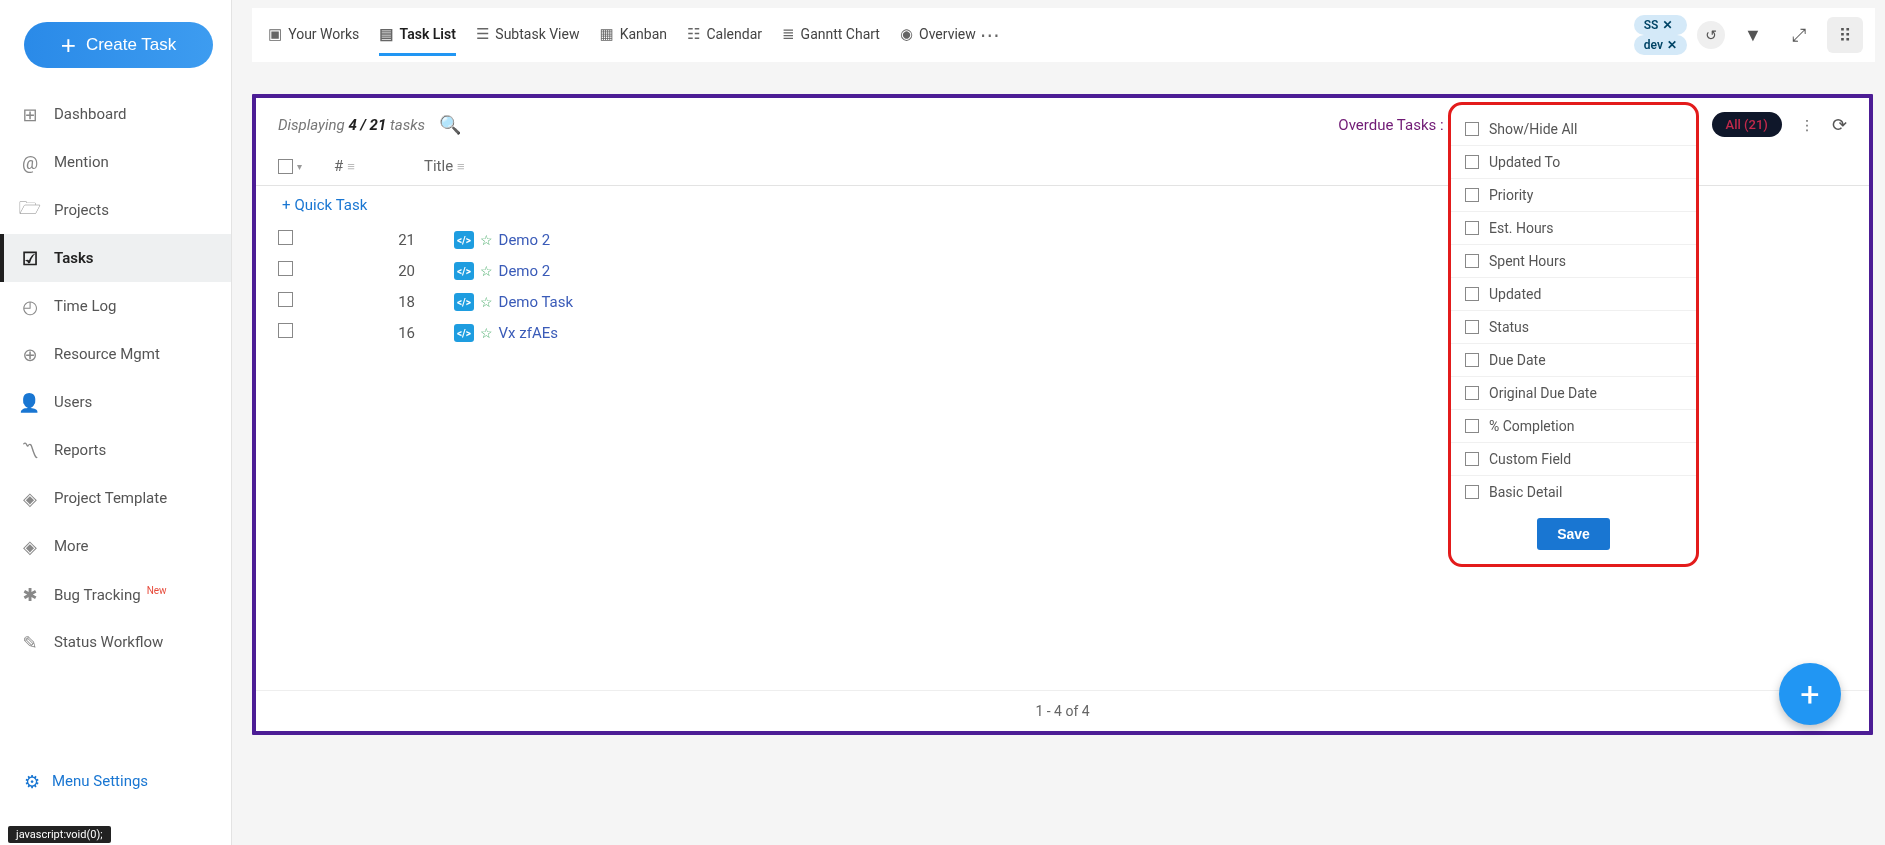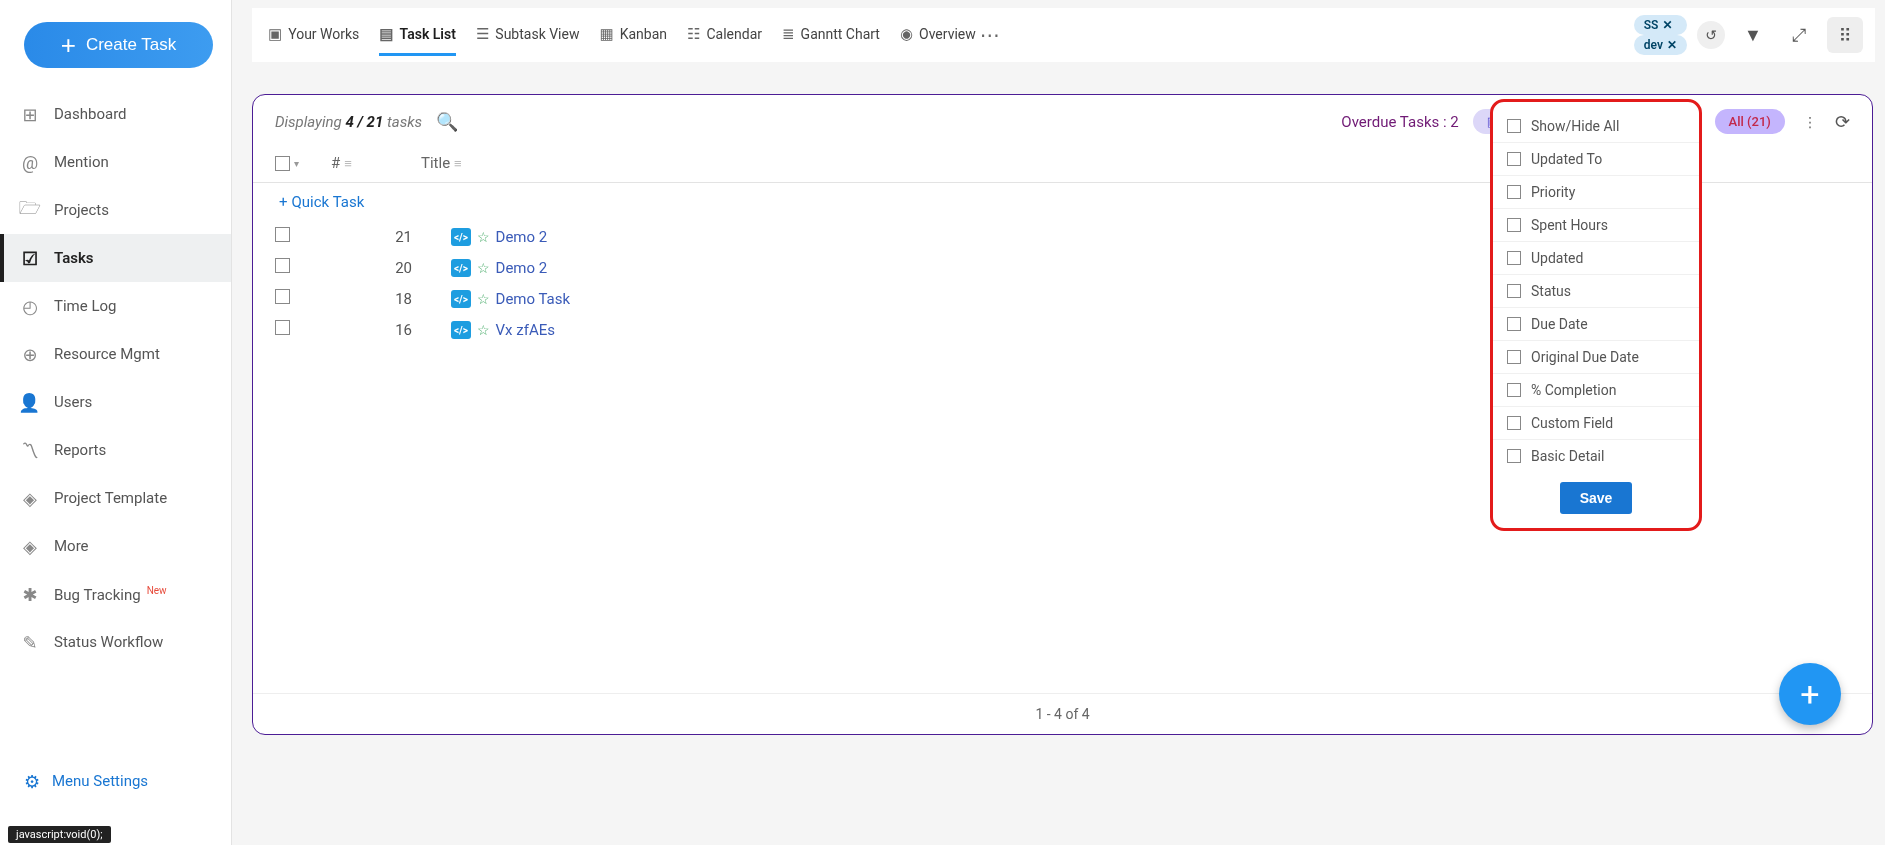--- a/index.html
+++ b/index.html
@@ -28,31 +28,31 @@
   .more-dots { color: #666; font-size: 20px; padding: 4px; cursor: pointer; }
   .top-spacer { flex: 1; }
   .top-right { display: flex; align-items: center; gap: 10px; padding-right: 12px;}
   .chip { background: #d4e9f8; color: #046; padding: 3px 10px; border-radius: 12px; font-size: 12px; font-weight: 600; display: flex; gap: 4px; cursor: pointer; }
   .chip .x { font-size: 12px; }
   .hist { width: 28px; height: 28px; border-radius: 14px; background: #efefef; display:flex; align-items:center; justify-content:center; color:#555; cursor:pointer; }
   .bar-ico { width: 36px; height: 36px; display: flex; align-items: center; justify-content: center; color: #555; font-size: 18px; cursor: pointer; }
   .bar-ico.grey { background: #eee; border-radius: 6px; }
 
   
-  .main { position: absolute; left: 252px; top: 94px; right: 12px; bottom: 110px; background: #fff; border: 1px solid #4c1d95; border-radius: 13px; display:flex; flex-direction:column;}
+  .main { position: absolute; left: 252px; top: 94px; right: 12px; bottom: 110px; background: #fff; border: 4px solid #4c1d95; border-radius: 1px; display:flex; flex-direction:column;}
   .main-head { display: flex; align-items: center; padding: 14px 22px; gap: 14px; }
   .disp { font-style: italic; color: #777; font-size: 15px; }
   .disp b { color: #222; font-style: italic; }
   .search-ico { color: #666; cursor: pointer; font-size: 18px; }
   .hd-spacer { flex: 1; }
   .overdue { color: #701a75; font-size: 15px; cursor: pointer; }
   .pill { border-radius: 18px; padding: 5px 14px; font-size: 13px; font-weight: 500; display:flex; align-items:center; gap:6px; cursor:pointer;}
   .pill.group { background: #dcd7f8; color: #5a4fcf; }
   .pill.show { background: #cfe8fa; color: #1976d2; }
-  .pill.all { background: #c4b5fd; color: #c2294b; }
+  .pill.all { background: #0f172a; color: #c2294b; }
   .dots { color: #666; padding: 4px; cursor: pointer;}
   .refresh { color: #555; font-size: 18px; cursor: pointer;}
 
   
   .thead { display: flex; align-items: center; padding: 6px 22px 10px; border-bottom: 1px solid #e3e3e3; color: #666; font-size: 15px;}
   .thead .cell-chk { width: 56px; display:flex; align-items:center; gap:4px; }
   .thead .cell-num { width: 90px; display:flex; align-items:center; gap:4px; }
   .thead .cell-title { flex: 0 0 260px; display:flex; align-items:center; gap:4px;}
   .chk { width: 15px; height: 15px; border: 1.5px solid #888; display:inline-block; cursor:pointer; }
   .caret { font-size: 10px; color: #999; }
@@ -61,21 +61,21 @@
   .row { display: flex; align-items: flex-end; padding: 6px 22px; font-size: 15px; gap: 21px; }
   .row .c-chk { width: 56px; }
   .row .c-num { width: 78px; text-align: right; color: #555; padding-right:18px;}
   .row .c-task { display: flex; align-items: center; gap: 6px; }
   .code-ico { width: 20px; height: 18px; background: #1e9de0; color: #fff; border-radius: 3px; display:flex; align-items:center; justify-content:center; font-size: 10px; font-weight:bold;}
   .star { color: #4a6; font-size: 14px; cursor:pointer;}
   .row a { color: #3a5bb8; text-decoration: none; }
   .pager { margin-top: auto; text-align: center; padding: 12px; color: #666; border-top: 1px solid #eee; font-size: 14px;}
 
   
-  .popup { position: absolute; top: 4px; right: 170px; width: 212px; background: #fff; border: 3px solid #e31b1b; border-radius: 14px; padding: 8px 0; z-index: 10; }
+  .popup { position: absolute; top: 4px; right: 170px; width: 251px; background: #fff; border: 3px solid #e31b1b; border-radius: 14px; padding: 8px 0; z-index: 10; }
   .popt { display: flex; align-items: center; gap: 10px; padding: 8px 14px; border-bottom: 1px solid #f0f0f0; font-size: 14px; color: #555; cursor:pointer;}
   .popt:last-of-type { border-bottom: none; }
   .cbox { width: 14px; height: 14px; border: 1.5px solid #888; display:inline-block; }
   .save-btn { display: block; margin: 10px auto 6px; background: #1976d2; color: #fff; border: none; padding: 8px 20px; border-radius: 3px; font-size: 14px; font-weight: 600; cursor:pointer;}
 
   
   .fab { position: absolute; right: 44px; bottom: 120px; width: 62px; height: 62px; border-radius: 50%; background: #2196F3; color: #fff; display:flex; align-items:center; justify-content:center; font-size: 34px; box-shadow: 0 4px 10px rgba(0,0,0,0.25); cursor:pointer;}
 
   .tooltip-tag { position: absolute; left: 8px; bottom: 2px; background: #222; color:#fff; font-size:11px; padding: 2px 8px; border-radius:2px;}
 </style>
@@ -274,20 +274,24 @@
         <div class="popt">
           <span class="cbox"></span>
           <span>Updated To</span>
         </div>
         <div class="popt">
           <span class="cbox"></span>
           <span>Priority</span>
         </div>
         <div class="popt">
           <span class="cbox"></span>
+          <span>Est. Hours</span>
+        </div>
+        <div class="popt">
+          <span class="cbox"></span>
           <span>Spent Hours</span>
         </div>
         <div class="popt">
           <span class="cbox"></span>
           <span>Updated</span>
         </div>
         <div class="popt">
           <span class="cbox"></span>
           <span>Status</span>
         </div>

